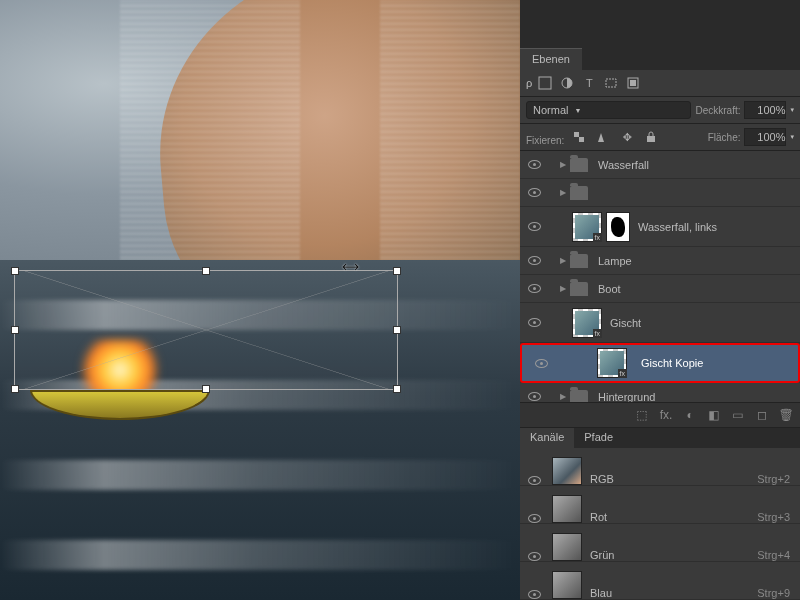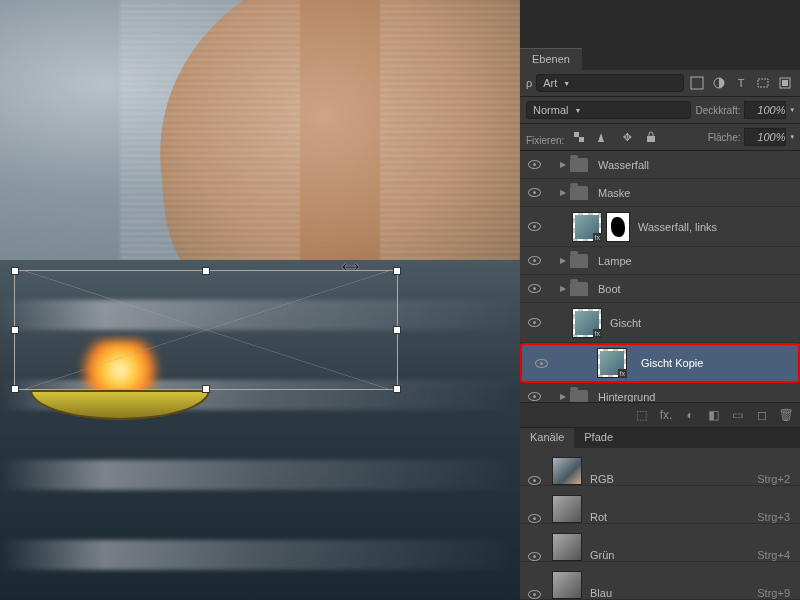--- a/index.html
+++ b/index.html
@@ -27,21 +27,21 @@
 .panel { flex:1; background:#3a3a3a; color:#bbb; font-size:11px; display:flex; flex-direction:column;margin-top:48px; }
 .panel-tabs { display:flex; background:#2a2a2a; height:22px; }
 .ptab { padding:4px 12px; background:#3a3a3a; border-top:1px solid #555; cursor:pointer; }
 .toolbar { display:flex; align-items:center; padding:4px 6px; gap:4px; border-bottom:1px solid #222; }
 .toolbar.t2 { justify-content:space-between; }
 .sel { background:#2a2a2a; border:1px solid #222; padding:2px 6px; border-radius:3px; display:flex; align-items:center; gap:6px; min-width:60px; }
 .sel.wide { flex:1; }
 .caret { font-size:7px; }
 .ico { width:18px; height:18px; display:flex; align-items:center; justify-content:center; color:#aaa; cursor:pointer; }
 .ico svg { width:14px; height:14px; fill:#aaa; }
-.pct { background:#2a2a2a; border:1px solid #222; padding:2px 0; width:42px; text-align:right;font-style:italic; }
+.pct { background:#2a2a2a; border:1px solid #222; padding:2px 0; width:42px; text-align:right; }
 .lbl { font-size:10px; color:#999; }
 
 .layers { flex:1; overflow-y:auto; }
 .layer { display:flex; align-items:center; height:28px; border-bottom:1px solid #2e2e2e; }
 .layer.tall { height:40px; }
 .layer.sel { background:#4a5f7a; color:#fff; }
 .layer.hl { outline:2px solid #e00; outline-offset:-2px; }
 .vis { width:28px; display:flex; justify-content:center; cursor:pointer; }
 .eye { width:13px; height:9px; border:1px solid #999; border-radius:50%; position:relative; }
 .eye::after { content:''; position:absolute; width:3px; height:3px; background:#999; border-radius:50%; top:2px; left:4px; }
@@ -101,24 +101,20 @@
   <div class="cursor-icon">⤢</div>
 </div>
 
 <div class="panel">
   <div class="panel-tabs">
     <div class="ptab">Ebenen</div>
   </div>
 
   <div class="toolbar">
     <span>ρ</span>
-    <div class="sel wide">
-      <span>Art</span>
-      <span class="caret">▼</span>
-    </div>
     <div class="ico">
         <svg viewBox="0 0 14 14">
           <rect x="1" y="1" width="12" height="12" fill="none" stroke="#aaa"></rect>
         </svg>
       </div>
     <div class="ico">
         <svg viewBox="0 0 14 14">
           <circle cx="7" cy="7" r="5" fill="none" stroke="#aaa"></circle>
           <path d="M7 2 A5 5 0 0 1 7 12 Z" fill="#aaa"></path>
         </svg>
@@ -186,21 +182,20 @@
         <div class="folder"></div>
         <div class="lname">Wasserfall</div>
       </div>
       <div class="layer">
         <div class="vis">
           <div class="eye"></div>
         </div>
         <div class="indent"></div>
         <div class="arrow">▶</div>
         <div class="folder"></div>
-        <div class="lname">Maske</div>
       </div>
       <div class="layer tall">
         <div class="vis">
           <div class="eye"></div>
         </div>
         <div class="indent"></div>
         <div class="indent"></div>
         <div class="thumb checker">
           <div class="content"></div>
           <div class="fx">fx</div>

